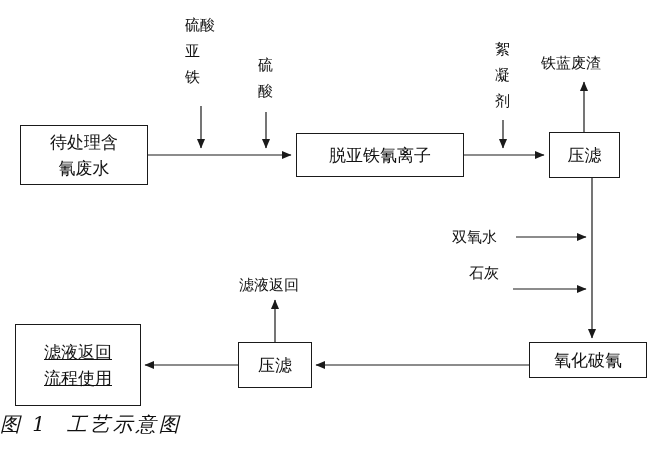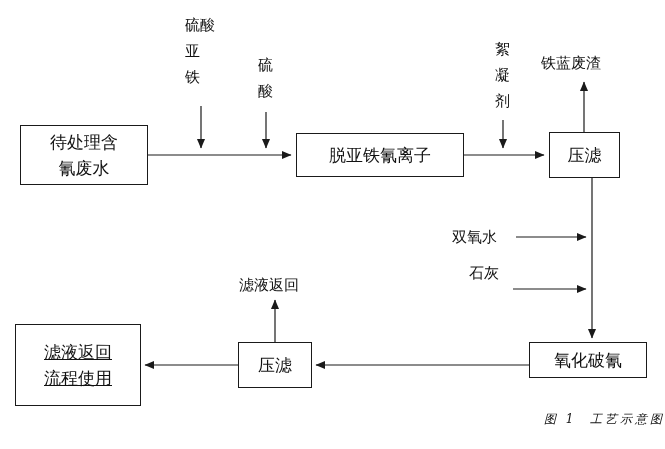--- a/index.html
+++ b/index.html
@@ -35,22 +35,22 @@
   .lbl {
     position: absolute;
     font-size: 15px;
     line-height: 26px;
     white-space: pre-line;
   }
   .caption {
     position: absolute;
     left: 0; right: 0;
     top: 411px;
-    text-align: right;
-    font-size: 12px;
+    text-align: left;
+    font-size: 20px;
     font-style: italic;
     letter-spacing: 3px;
     white-space: pre;
   }
 </style>
 </head>
 <body>
 
 <div class="stage">
 

